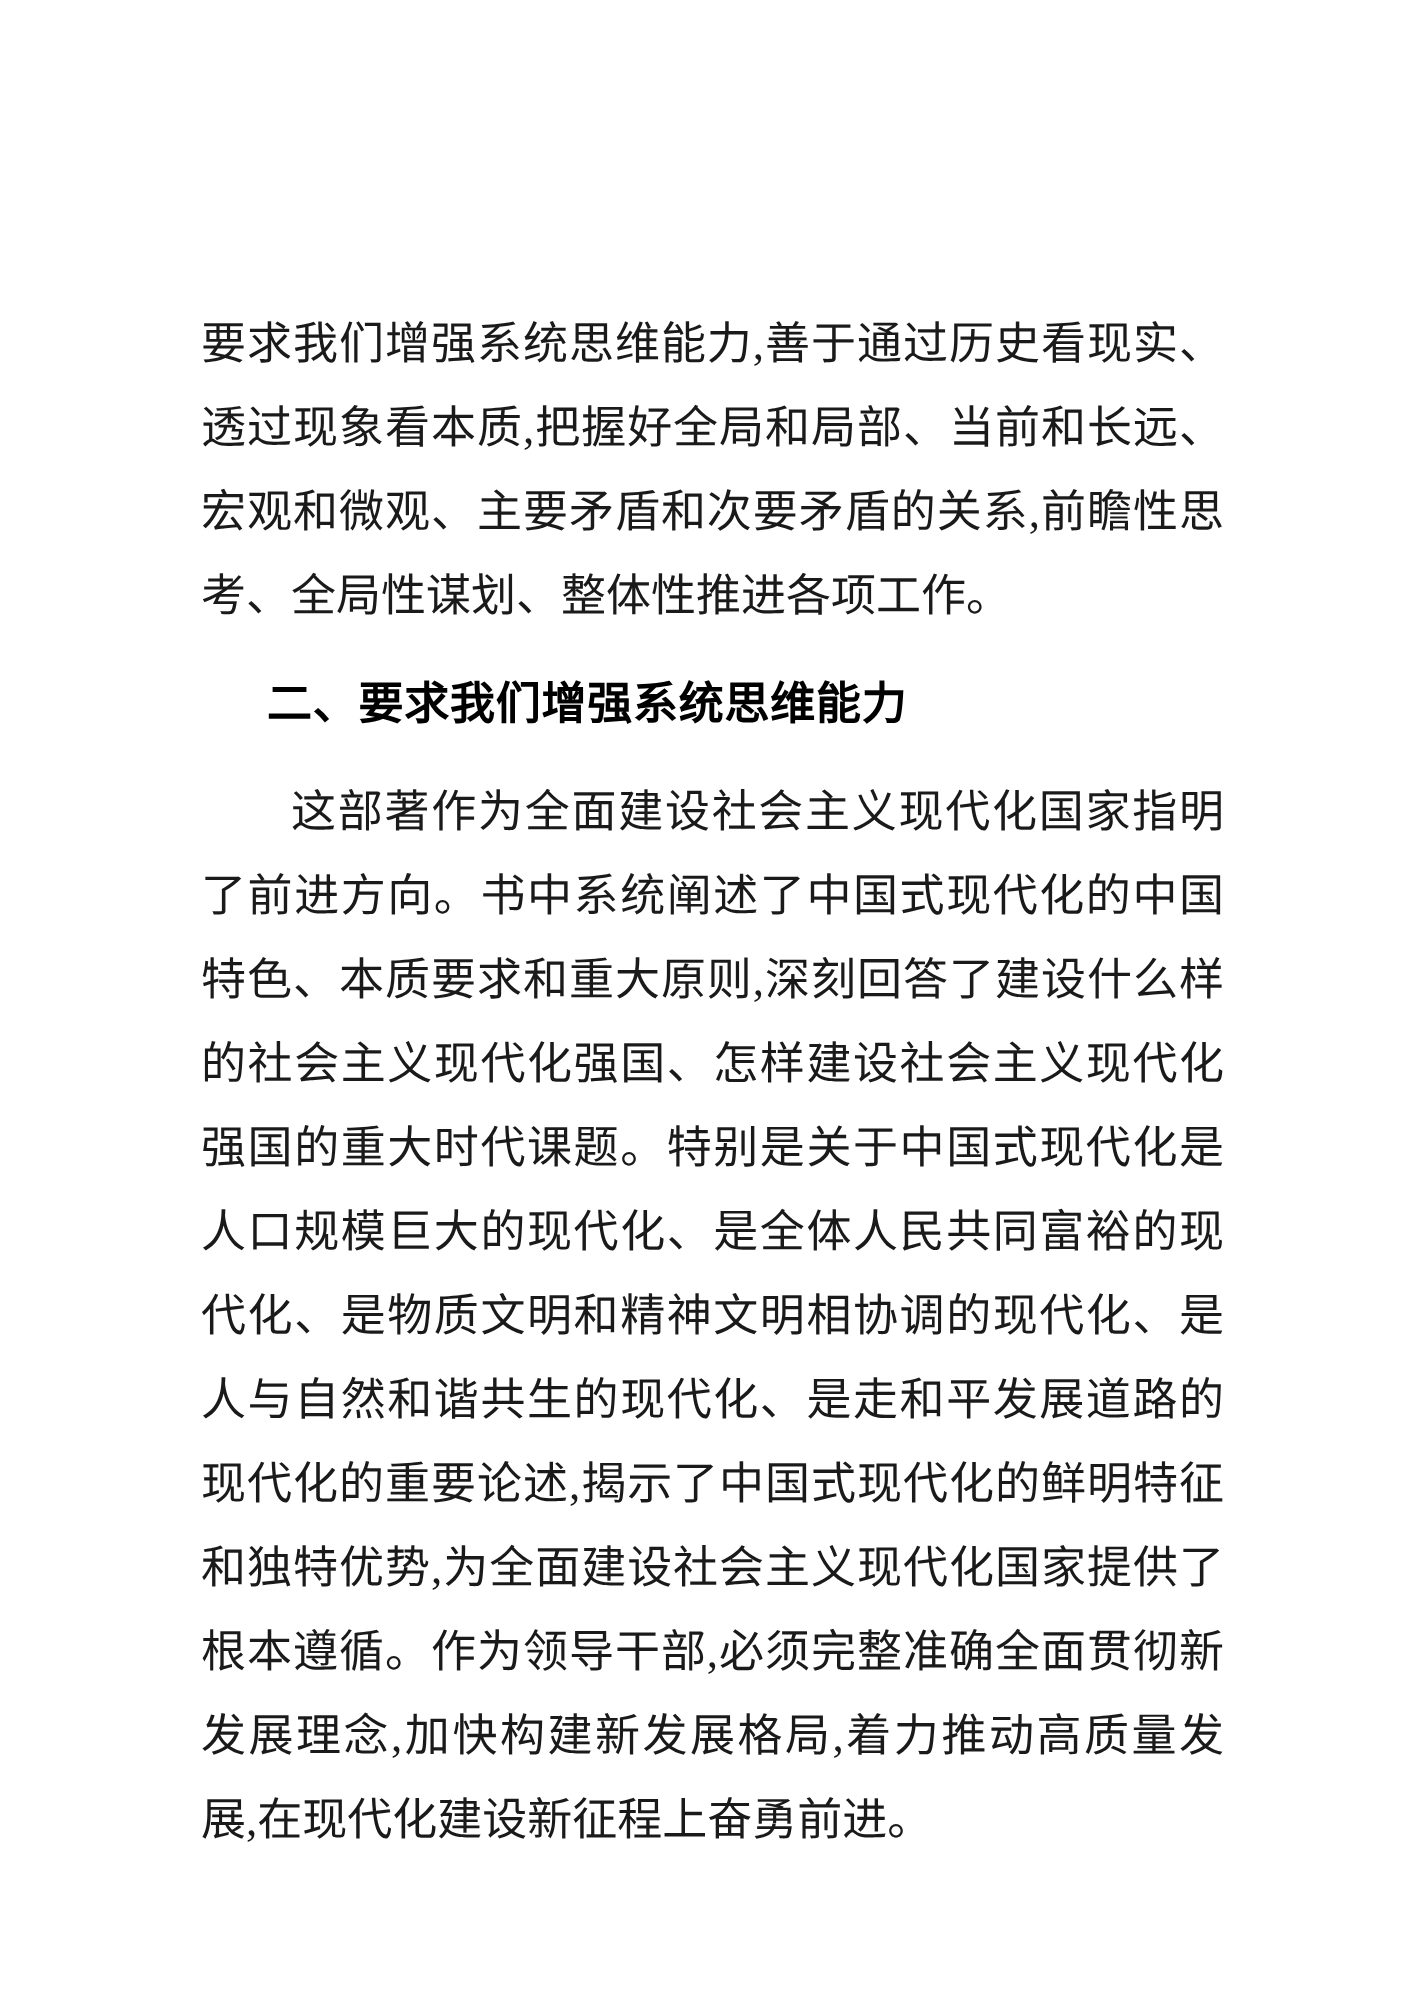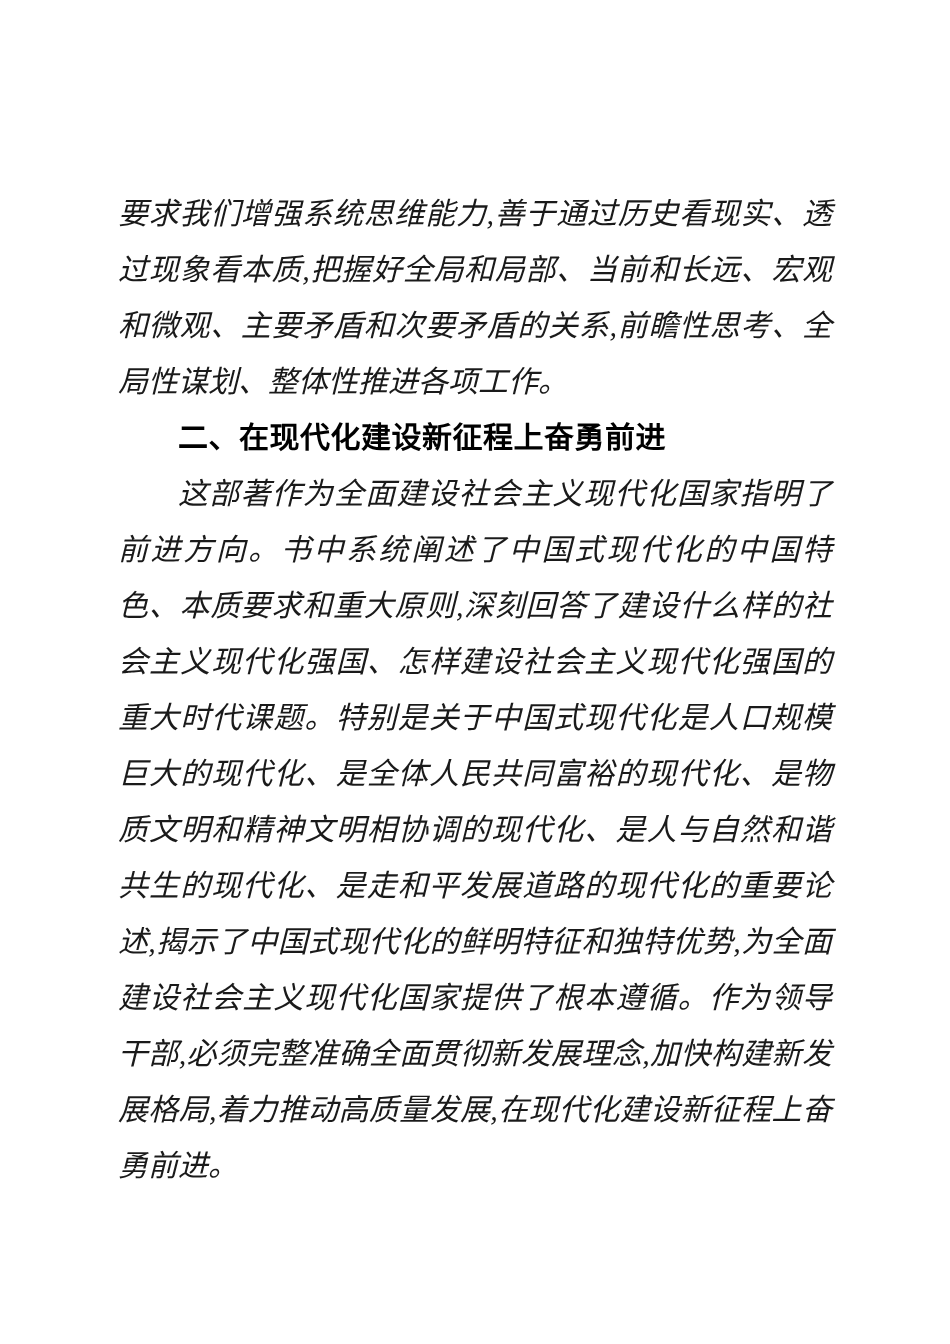--- a/index.html
+++ b/index.html
@@ -23,30 +23,29 @@
 
   
   .doc-body {
     position: absolute;
     left: 118px;
     top: 186px;
     width: 714px;
   }
 
   .para {
-    margin: 0;
+    margin: 16px;
     font-size: 30px;
     line-height: 56px;
     color: #1a1a1a;
     text-align: justify;
     text-justify: inter-character;
     text-indent: 60px;
     letter-spacing: 0px;
     word-break: break-all;
-    font-style: italic;
     -webkit-font-smoothing: antialiased;
   }
 
   .para.no-indent {
     text-indent: 0;
   }
 
   .heading {
     margin: 0;
     font-size: 30px;
@@ -66,20 +65,20 @@
 <body>
 
 <div class="page">
 
   <div class="doc-body">
 
     <p class="para no-indent">要求我们增强系统思维能力,善于通过历史看现实、透过现象看本质,把握好全局和局部、当前和长远、宏观和微观、主要矛盾和次要矛盾的关系,前瞻性思考、全局性谋划、整体性推进各项工作。</p>
 
     <div class="gap-after-p1"></div>
 
-    <h2 class="heading">二、在现代化建设新征程上奋勇前进</h2>
+    <h2 class="heading">二、要求我们增强系统思维能力</h2>
 
 
     <p class="para">这部著作为全面建设社会主义现代化国家指明了前进方向。书中系统阐述了中国式现代化的中国特色、本质要求和重大原则,深刻回答了建设什么样的社会主义现代化强国、怎样建设社会主义现代化强国的重大时代课题。特别是关于中国式现代化是人口规模巨大的现代化、是全体人民共同富裕的现代化、是物质文明和精神文明相协调的现代化、是人与自然和谐共生的现代化、是走和平发展道路的现代化的重要论述,揭示了中国式现代化的鲜明特征和独特优势,为全面建设社会主义现代化国家提供了根本遵循。作为领导干部,必须完整准确全面贯彻新发展理念,加快构建新发展格局,着力推动高质量发展,在现代化建设新征程上奋勇前进。</p>
 
   </div>
 
 </div>
 
 </body></html>

